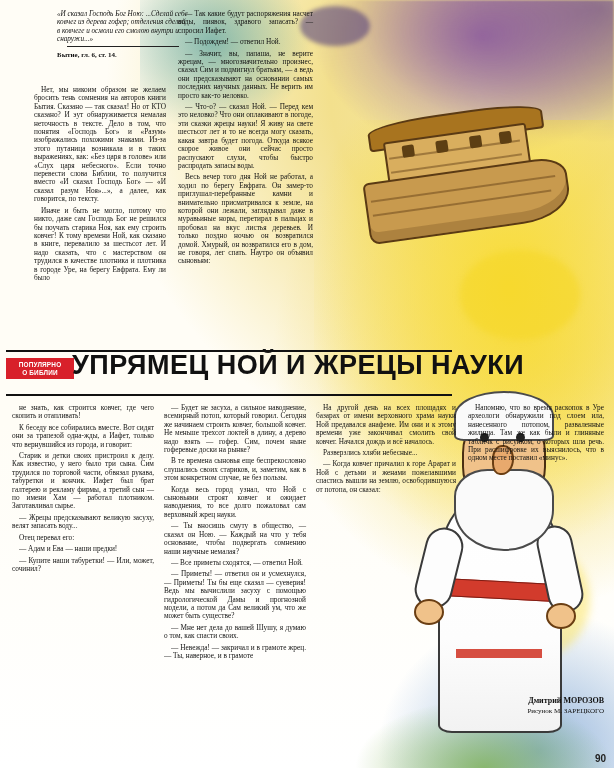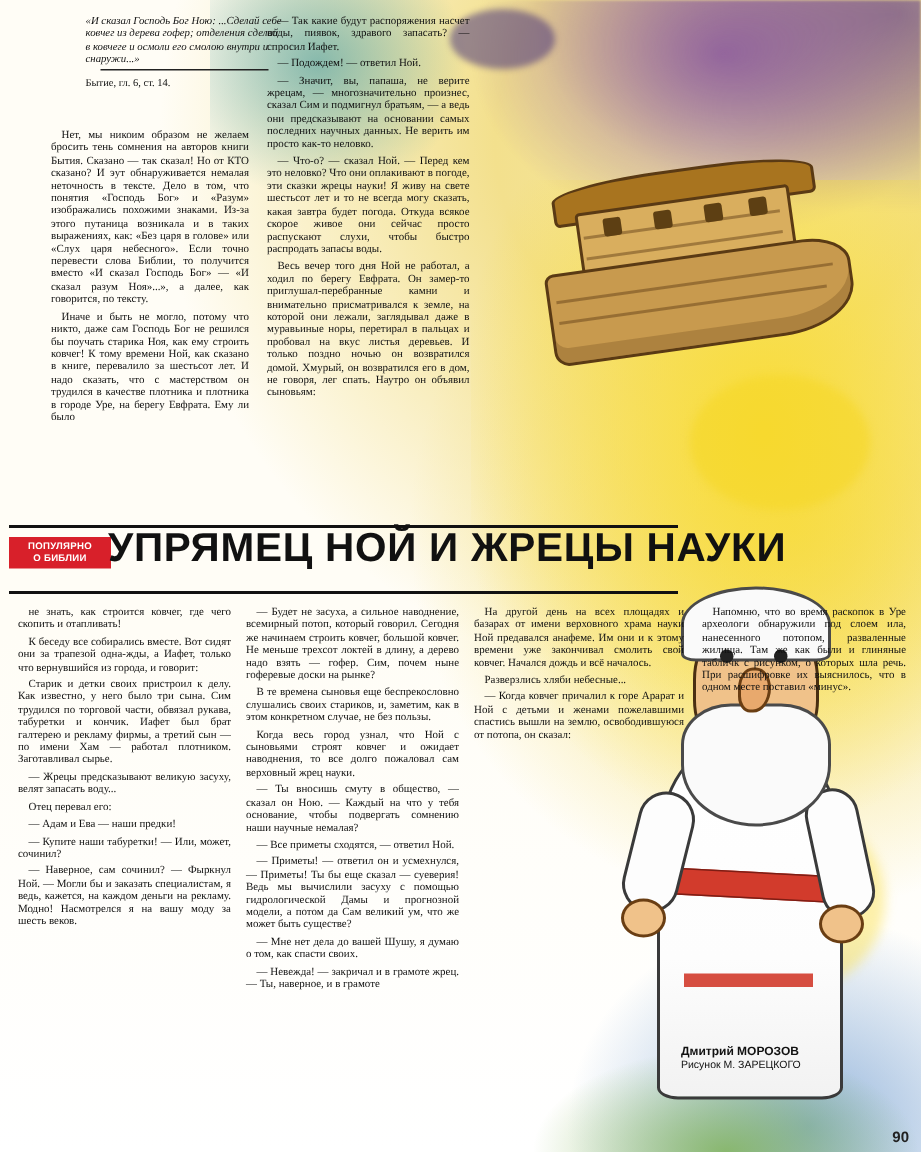--- a/index.html
+++ b/index.html
@@ -113,21 +113,21 @@
 
   
   .col{position:absolute;text-align:justify;font-size:7.3px;line-height:8.4px;
        hyphens:auto;-webkit-hyphens:auto;}
   .col p{margin:0 0 3px 0;text-indent:7px;}
 
   .epigraph{
     position:absolute;left:34px;top:10px;width:132px;
     font-size:7.2px;line-height:8.3px;font-style:italic;color:#111;margin-left:23px;
   }
-  .epigraph .src{font-weight:normal;font-style:normal;margin-top:4px;display:block;font-size:7px;}
+  .epigraph .src{font-weight:bold;font-style:normal;margin-top:4px;display:block;font-size:7px;}
   .epigraph .rule{height:1px;background:#222;margin:3px 10px;}
 
   .c1-top{left:34px;top:86px;width:132px;}
   .c2-top{left:178px;top:10px;width:135px;}
 
   
   .masthead{position:absolute;left:0;top:352px;width:562px;height:46px;}
   .rubric{
     position:absolute;left:6px;top:6px;width:60px;
     background:#d8202a;color:#fff;font-family:"Liberation Sans",sans-serif;
@@ -141,22 +141,22 @@
   }
   .rule-top{position:absolute;left:6px;top:350px;width:446px;height:2px;background:#111;}
   .rule-bot{position:absolute;left:6px;top:394px;width:446px;height:2px;background:#111;}
 
   .c1-bot{left:12px;top:404px;width:142px;}
   .c2-bot{left:164px;top:404px;width:142px;}
   .c3-bot{left:316px;top:404px;width:140px;}
   .c4-bot{left:468px;top:404px;width:136px;}
 
   .byline{
-    position:absolute;right:10px;bottom:52px;width:150px;
-    font-family:Liberation Sans, sans-serif;font-size:7.4px;line-height:10px;
+    position:absolute;right:10px;bottom:52px;width:150px;text-align:right;
+    font-family:Liberation Serif, serif;font-size:7.4px;line-height:10px;
   }
   .byline .author{font-weight:bold;font-size:8px;}
   .byline .artist{font-size:7px;}
 
   .pagenum{
     position:absolute;right:8px;bottom:4px;
     font-family:"Liberation Sans",sans-serif;font-size:10px;font-weight:bold;color:#222;
   }
 </style>
 </head>
@@ -234,21 +234,20 @@
   <div class="rule-bot"></div>
 
   <div class="col c1-bot">
     <p>не знать, как строится ковчег, где чего скопить и отапливать!</p>
     <p>К беседу все собирались вместе. Вот сидят они за трапезой одна-жды, а Иафет, только что вернувшийся из города, и говорит:</p>
     <p>Старик и детки своих пристроил к делу. Как известно, у него было три сына. Сим трудился по торговой части, обвязал рукава, табуретки и кончик. Иафет был брат галтерею и рекламу фирмы, а третий сын — по имени Хам — работал плотником. Заготавливал сырье.</p>
     <p>— Жрецы предсказывают великую засуху, велят запасать воду...</p>
     <p>Отец перевал его:</p>
     <p>— Адам и Ева — наши предки!</p>
     <p>— Купите наши табуретки! — Или, может, сочинил?</p>
-    <p>— Наверное, сам сочинил? — Фыркнул Ной. — Могли бы и заказать специалистам, я ведь, кажется, на каждом деньги на рекламу. Модно! Насмотрелся я на вашу моду за шесть веков.</p>
   </div>
 
   <div class="col c2-bot">
     <p>— Будет не засуха, а сильное наводнение, всемирный потоп, который говорил. Сегодня же начинаем строить ковчег, большой ковчег. Не меньше трехсот локтей в длину, а дерево надо взять — гофер. Сим, почем ныне гоферевые доски на рынке?</p>
     <p>В те времена сыновья еще беспрекословно слушались своих стариков, и, заметим, как в этом конкретном случае, не без пользы.</p>
     <p>Когда весь город узнал, что Ной с сыновьями строят ковчег и ожидает наводнения, то все долго пожаловал сам верховный жрец науки.</p>
     <p>— Ты вносишь смуту в общество, — сказал он Ною. — Каждый на что у тебя основание, чтобы подвергать сомнению наши научные немалая?</p>
     <p>— Все приметы сходятся, — ответил Ной.</p>
     <p>— Приметы! — ответил он и усмехнулся, — Приметы! Ты бы еще сказал — суеверия! Ведь мы вычислили засуху с помощью гидрологической Дамы и прогнозной модели, а потом да Сам великий ум, что же может быть существе?</p>
     <p>— Мне нет дела до вашей Шушу, я думаю о том, как спасти своих.</p>

